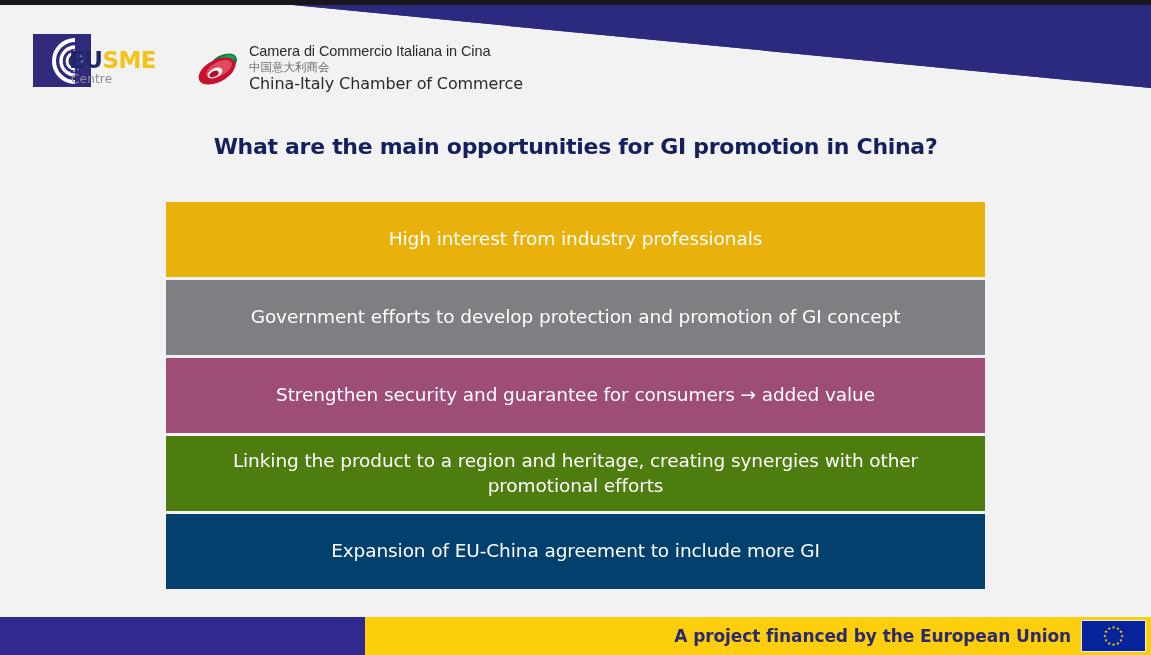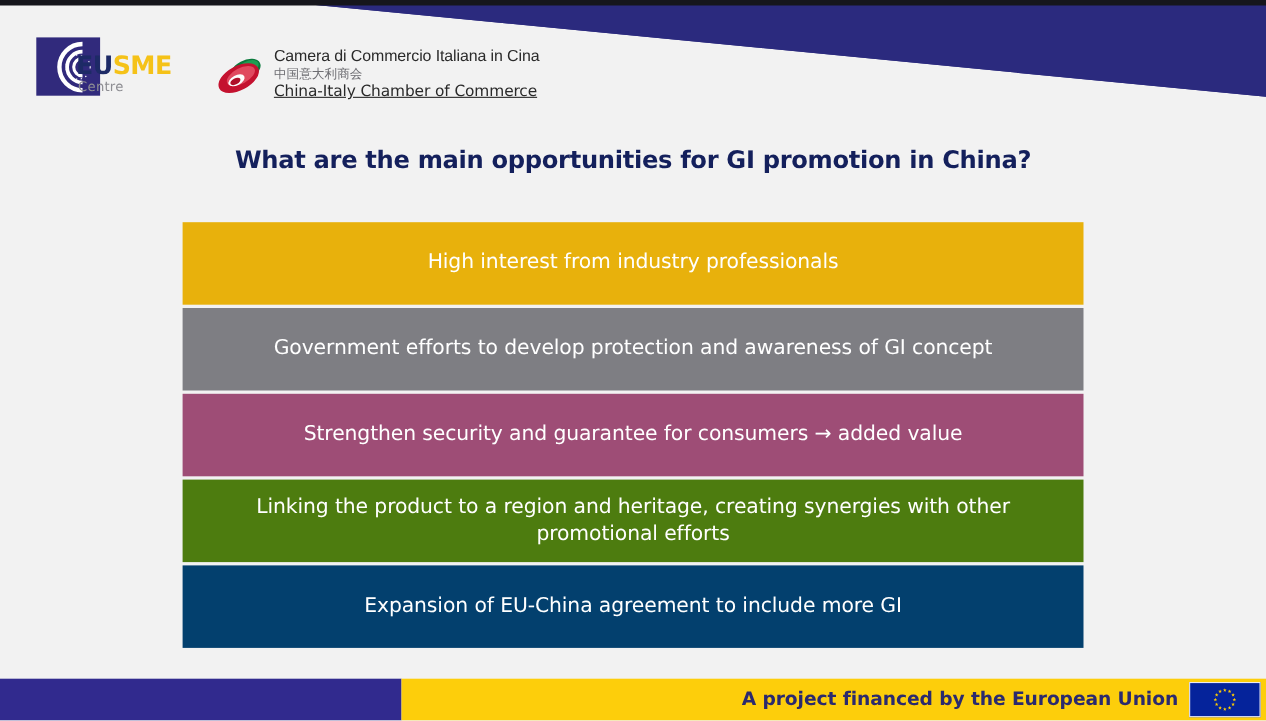--- a/index.html
+++ b/index.html
@@ -124,25 +124,24 @@
     letter-spacing: -0.1px;
   }
   .cciic-l2 {
     font-family: "DejaVu Sans", sans-serif;
     font-size: 11.5px;
     color: #6d6d72;
     line-height: 1.25;
   }
   .cciic-l3 {
     font-family: "DejaVu Sans", sans-serif;
-    font-size: 14px;
+    font-size: 16px;
     color: #2a2a2a;
     line-height: 1.3;
     letter-spacing: -0.1px;
-    text-decoration: underline;
   }
 
   
   .title {
     position: absolute;
     left: 0;
     top: 134px;
     width: 1151px;
     text-align: center;
     font-family: "DejaVu Sans", sans-serif;
@@ -269,21 +268,21 @@
     </div>
   </div>
 
   <div class="title">What are the main opportunities for GI promotion in China?</div>
 
   <div class="bars">
     <div class="bar" style="background: rgb(232, 177, 12);">
       <span class="bar-text">High interest from industry professionals</span>
     </div>
     <div class="bar" style="background: rgb(126, 126, 131);">
-      <span class="bar-text">Government efforts to develop protection and awareness of GI concept</span>
+      <span class="bar-text">Government efforts to develop protection and promotion of GI concept</span>
     </div>
     <div class="bar" style="background: rgb(158, 77, 118);">
       <span class="bar-text">Strengthen security and guarantee for consumers → added value</span>
     </div>
     <div class="bar" style="background: #4d7c0f;">
       <span class="bar-text">Linking the product to a region and heritage, creating synergies with other promotional efforts</span>
     </div>
     <div class="bar" style="background: rgb(3, 64, 110); justify-content: center;">
       <span class="bar-text">Expansion of EU-China agreement to include more GI</span>
     </div>

